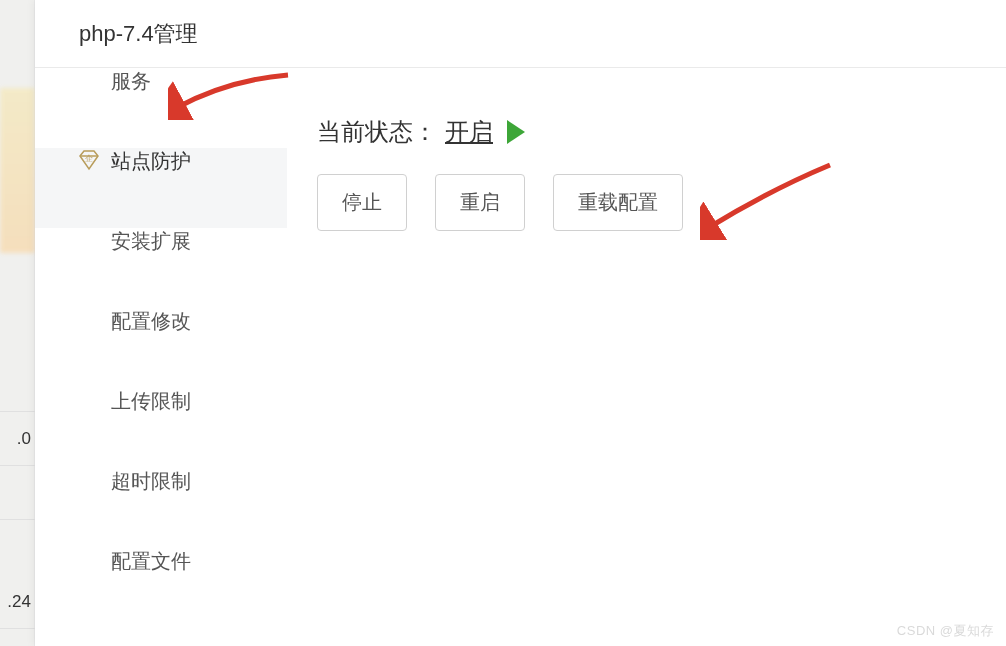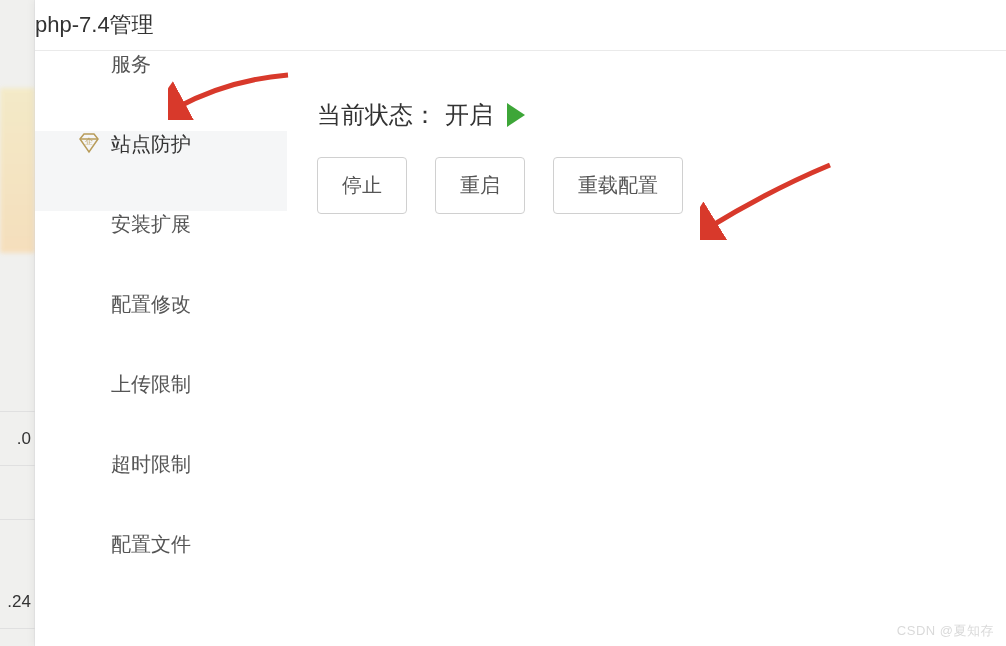--- a/index.html
+++ b/index.html
@@ -50,24 +50,25 @@
     .modal {
       position: absolute;
       left: 35px;
       top: 0;
       width: 971px;
       height: 646px;
       background: #fff;
       box-shadow: -2px 0 8px rgba(0,0,0,0.05);
     }
     .modal-header {
-      height: 51px;
+      height: 68px;
       border-bottom: 1px solid #eaeaea;
       display: flex;
       align-items: center;
+      padding-left: 44px;
     }
     .modal-title {
       font-size: 22px;
       color: #333;
       font-weight: 400;
     }
     .modal-body {
       display: flex;
       height: calc(100% - 68px);
     }
@@ -105,20 +106,21 @@
     }
     .status-row {
       display: flex;
       align-items: center;
       font-size: 24px;
       color: #333;
       margin-bottom: 26px;
     }
     .status-value {
       margin-left: 8px;
+      text-decoration: underline;
     }
     .play-icon {
       margin-left: 14px;
       width: 0;
       height: 0;
       border-left: 18px solid #3da638;
       border-top: 12px solid transparent;
       border-bottom: 12px solid transparent;
     }
     .button-row {

